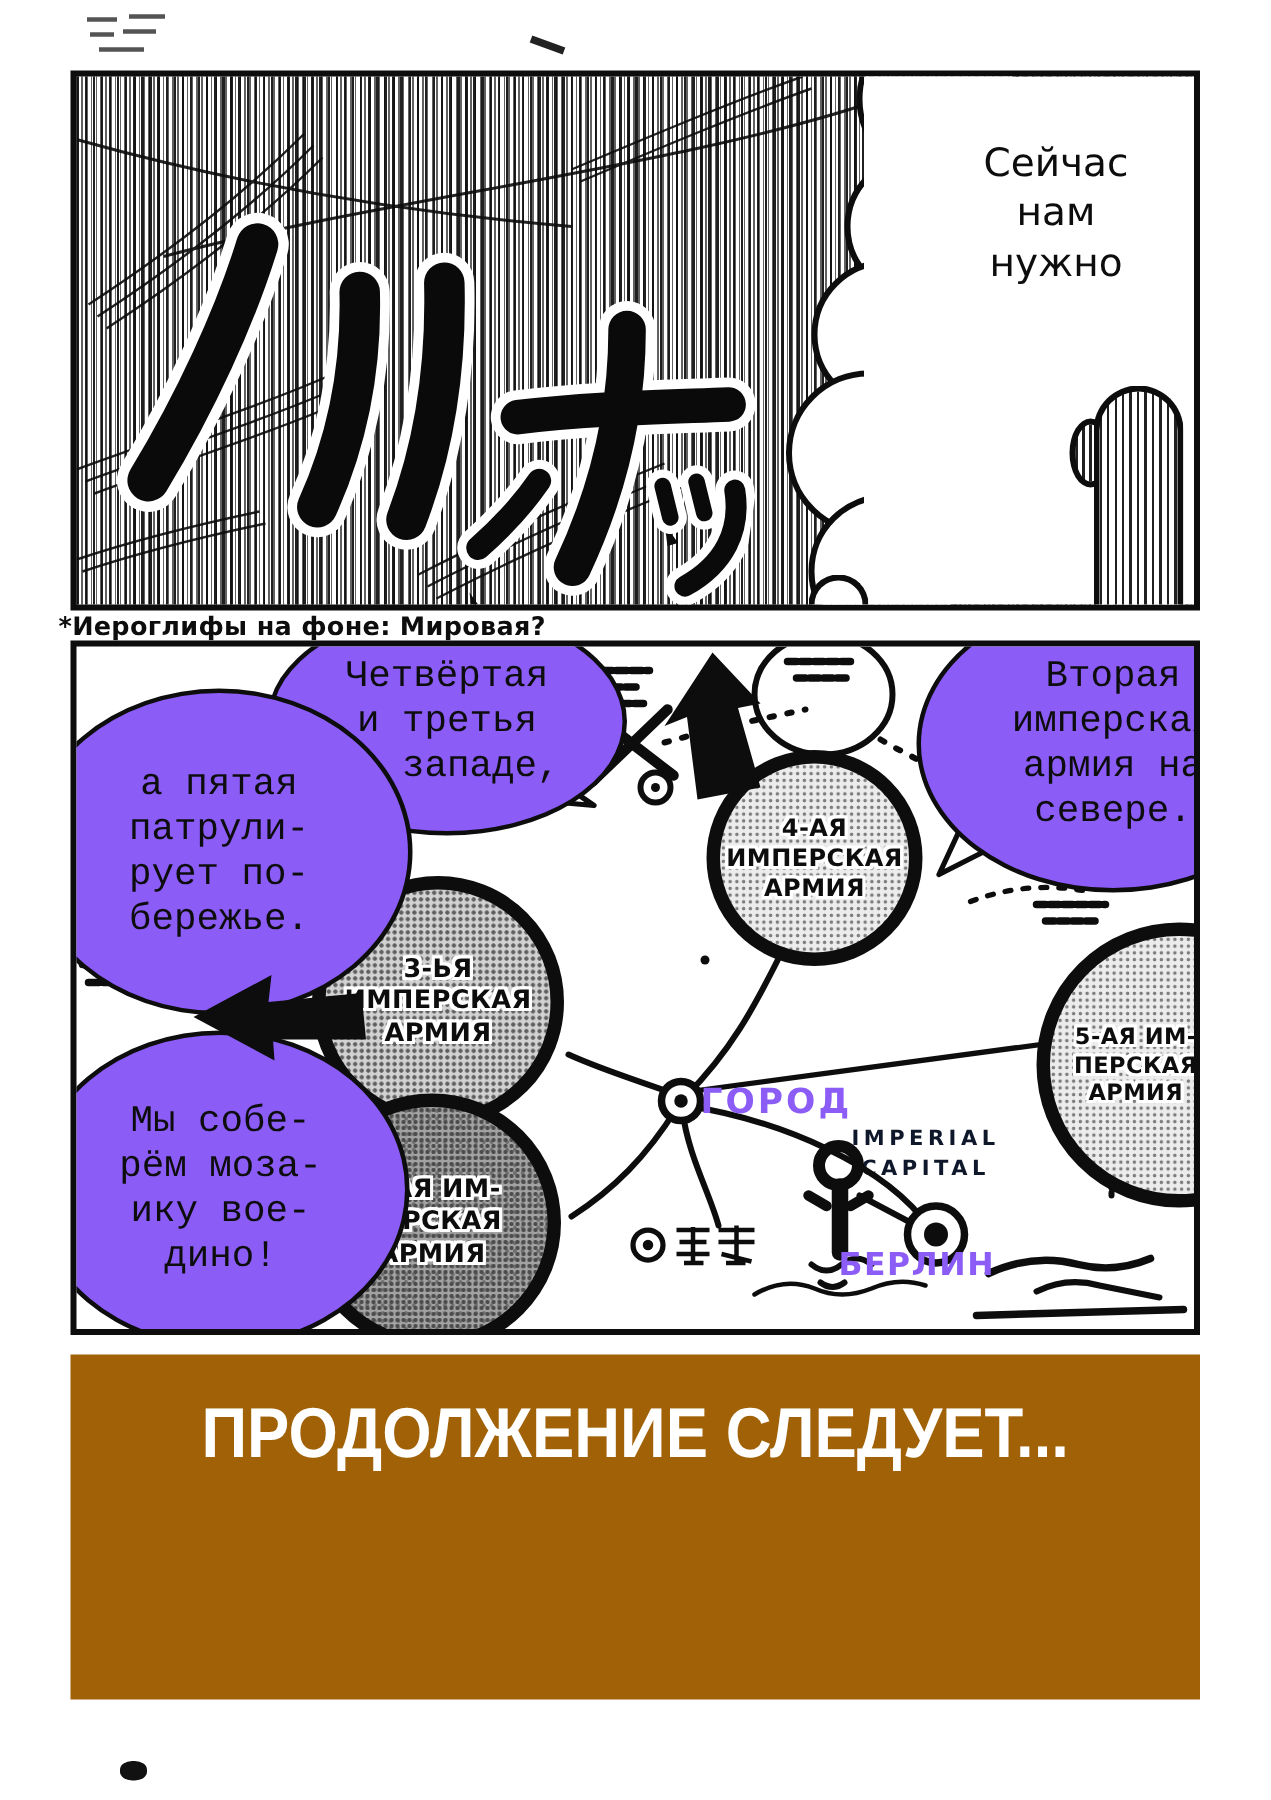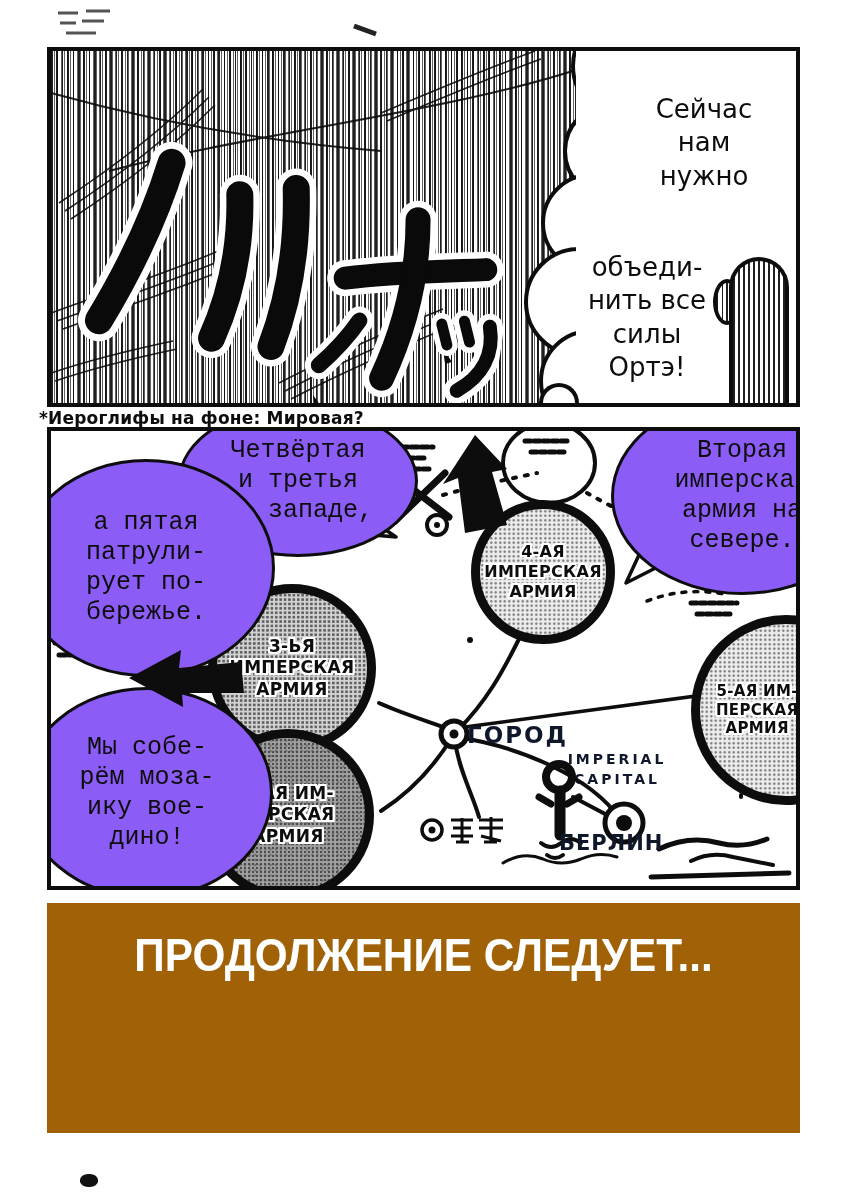--- a/index.html
+++ b/index.html
@@ -57,21 +57,21 @@
   .a5 { left:640px; top:184px; width:190px; height:190px; justify-content:flex-start; } .a5 span { font-size:15px; padding-left:16px; }
 
   .bubble { position:absolute; background:#8b5cf6; border:3.5px solid #0d0d0d; border-radius:50%;
     display:flex; align-items:center; justify-content:center; text-align:center;font-family:Liberation Mono, monospace; }
   .bubble span { white-space:pre-line; font-size:25px; line-height:1.2; color:#0d0d0d; }
   .b-west  { left:127px; top:-26px; width:240px; height:152px; }
   .b-north { left:560px; top:-34px; width:262px; height:198px; }
   .b-coast { left:-34px; top:28px;  width:258px; height:218px; }
   .b-mosaic{ left:-30px; top:256px; width:252px; height:212px; }
 
-  .map-label { position:absolute; font-weight:800; color:#0f172a; }
+  .map-label { position:absolute; font-weight:800; color:#8b5cf6; }
   .l-city   { left:416px; top:291px; font-size:23px; letter-spacing:2px; }
   .l-berlin { left:508px; top:400px; font-size:21px; letter-spacing:1px; }
   .l-ruins  { left:368px; top:382px; width:92px; height:34px; }
 
   
   .footer { position:absolute; left:47px; top:903px; width:753px; height:230px; background:#a16207; }
   .footer-text { margin-top:24px; text-align:center; color:#fff; font-size:47px; font-weight:bold;
     font-family:"Liberation Sans", sans-serif; transform:scaleX(.9); letter-spacing:0; white-space:nowrap; }
 
   .artifact { position:absolute; }
@@ -147,24 +147,20 @@
 
     <div class="cloud-bump" style="left:520px; top:-40px; width:110px; height:110px;"></div>
     <div class="cloud-bump" style="left:512px; top:52px; width:96px; height:96px;"></div>
     <div class="cloud-bump" style="left:490px; top:122px; width:100px; height:100px;"></div>
     <div class="cloud-bump" style="left:473px; top:196px; width:110px; height:110px;"></div>
     <div class="cloud-bump" style="left:488px; top:278px; width:104px; height:104px;"></div>
     <div class="cloud-body"></div>
     <p class="cloud-text t1">Сейчас
 нам
 нужно</p>
-    <p class="cloud-text t2">объеди-
-нить все
-силы
-Ортэ!</p>
 
     <div class="p1-ear"></div>
     <div class="p1-blob"></div>
     <div class="p1-bump"></div>
   </div>
 
   <div class="caption">*Иероглифы на фоне: Мировая?</div>
 
   <div class="panel panel2">
 

